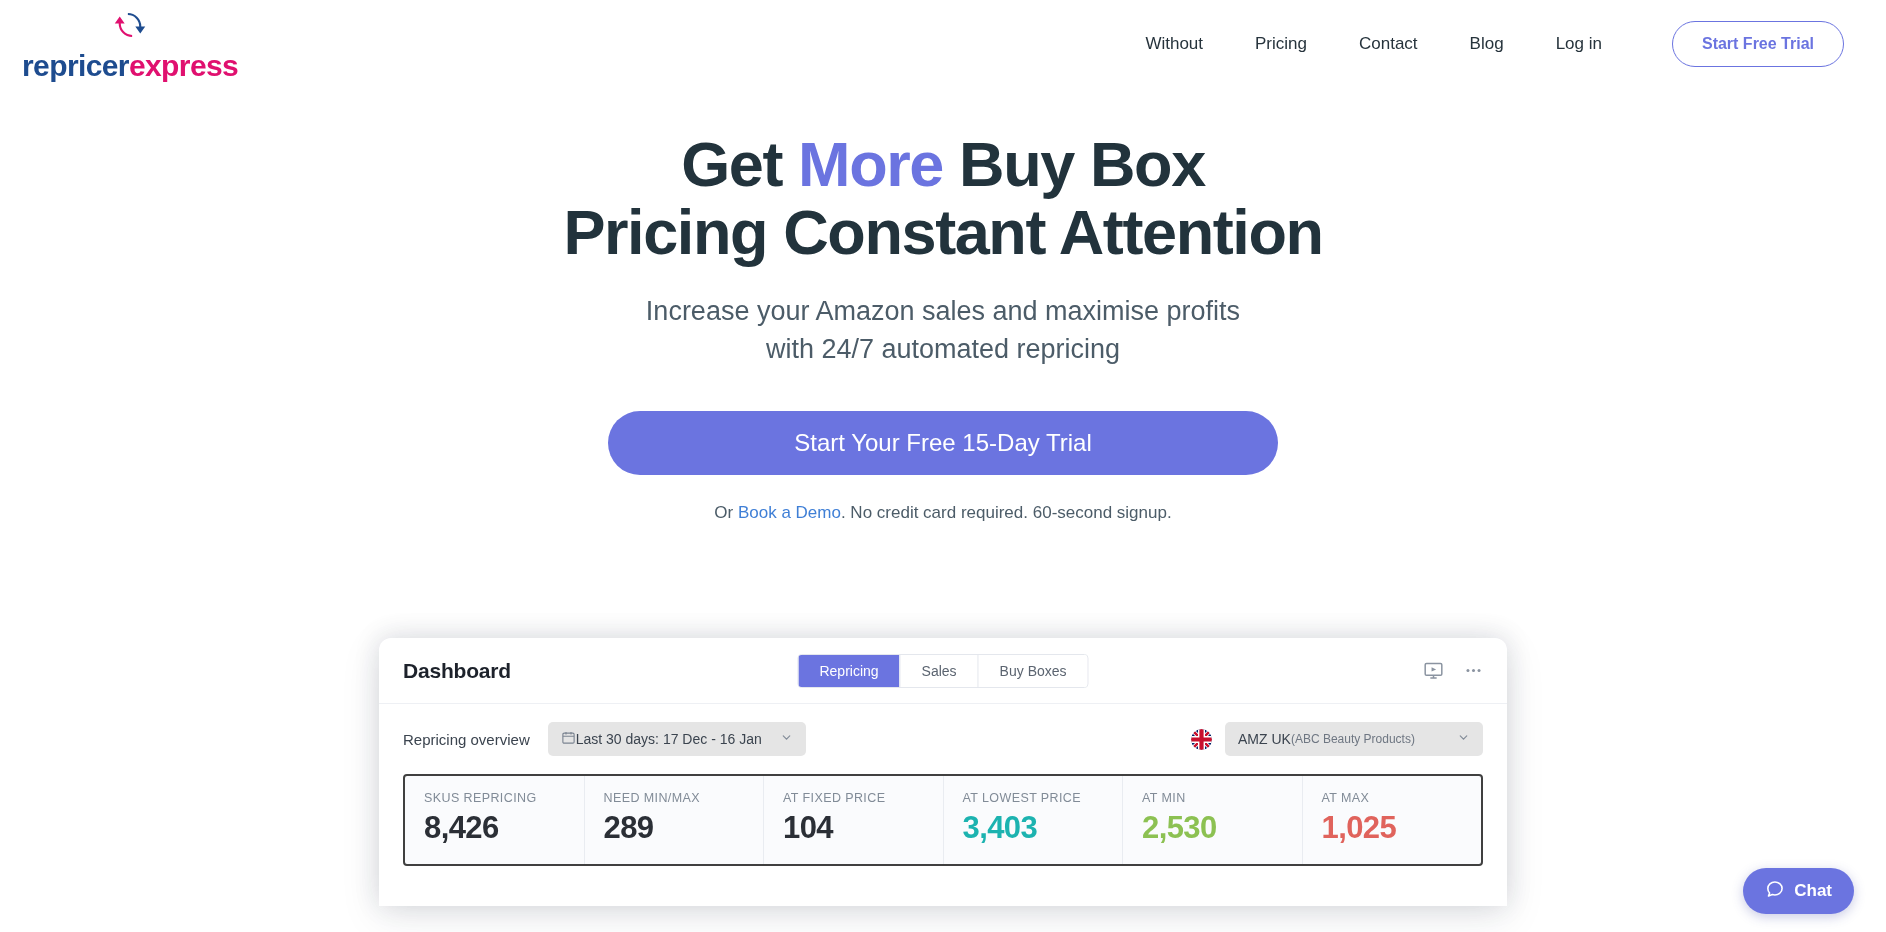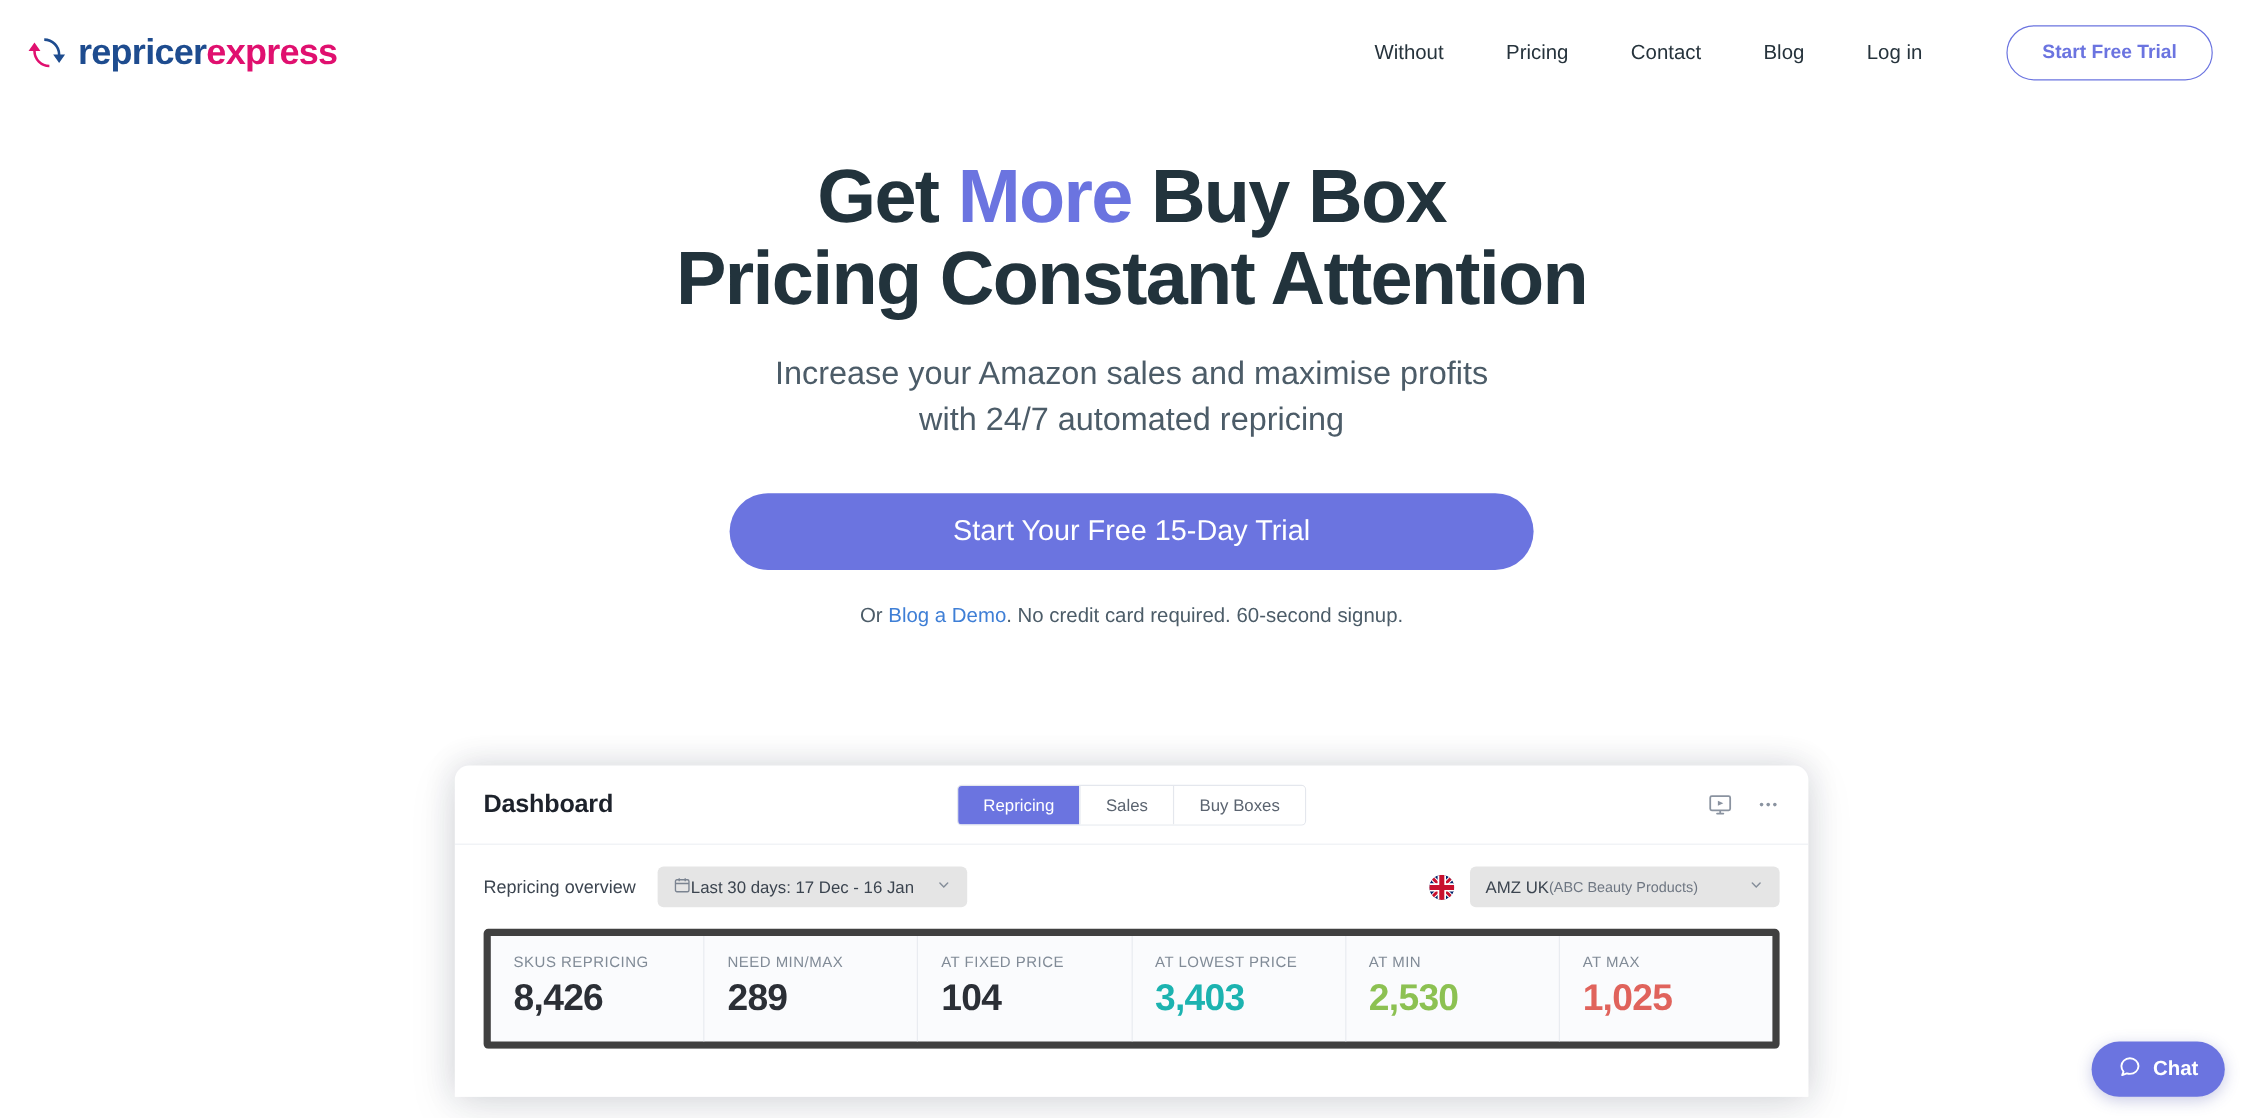--- a/index.html
+++ b/index.html
@@ -14,21 +14,21 @@
   }
 
   
   .site-header {
     position: relative;
     height: 88px;
     display: flex;
     align-items: center;
     padding: 0 42px 0 22px;
   }
-  .brand { display: flex; align-items: center; gap: 9px; }
+  .brand { display: flex; align-items: center; gap: 9px; flex-direction: column; }
   .brand-mark { width: 34px; height: 34px; display: block; }
   .brand-word {
     font-size: 30px;
     font-weight: 700;
     letter-spacing: -0.6px;
     line-height: 1;
     white-space: nowrap;
   }
   .brand-word .w1 { color: #1e4c8f; }
   .brand-word .w2 { color: #e0106f; }
@@ -196,21 +196,21 @@
     margin-left: auto;
     display: flex;
     align-items: center;
     gap: 13px;
   }
   .flag { width: 21px; height: 21px; border-radius: 50%; display: block; }
 
   .stats {
     display: flex;
     margin: 0 24px;
-    border: 6px solid #404040;
+    border: 2px solid #404040;
     border-radius: 4px;
     background: #fafbfd;
     overflow: hidden;
   }
   .stat {
     flex: 1;
     padding: 15px 19px 19px;
     border-left: 1px solid #e9ecf1;
   }
   .stat:first-child { border-left: none; }
@@ -287,21 +287,21 @@
     <span>Pricing Constant Attention</span>
   </h1>
 
   <p class="hero-sub">
     <span>Increase your Amazon sales and maximise profits</span><br>
     <span>with 24/7 automated repricing</span>
   </p>
 
   <button class="hero-btn">Start Your Free 15-Day Trial</button>
 
-  <p class="hero-note"><span>Or </span><a>Blog a Demo</a><span>. No credit card required. 60-second signup.</span></p>
+  <p class="hero-note"><span>Or </span><a>Book a Demo</a><span>. No credit card required. 60-second signup.</span></p>
 
 </section>
 
 <div class="mock-wrap">
   <div class="mock-card">
 
     <div class="mock-head">
       <div class="mock-title">Dashboard</div>
 
       <div class="seg">

